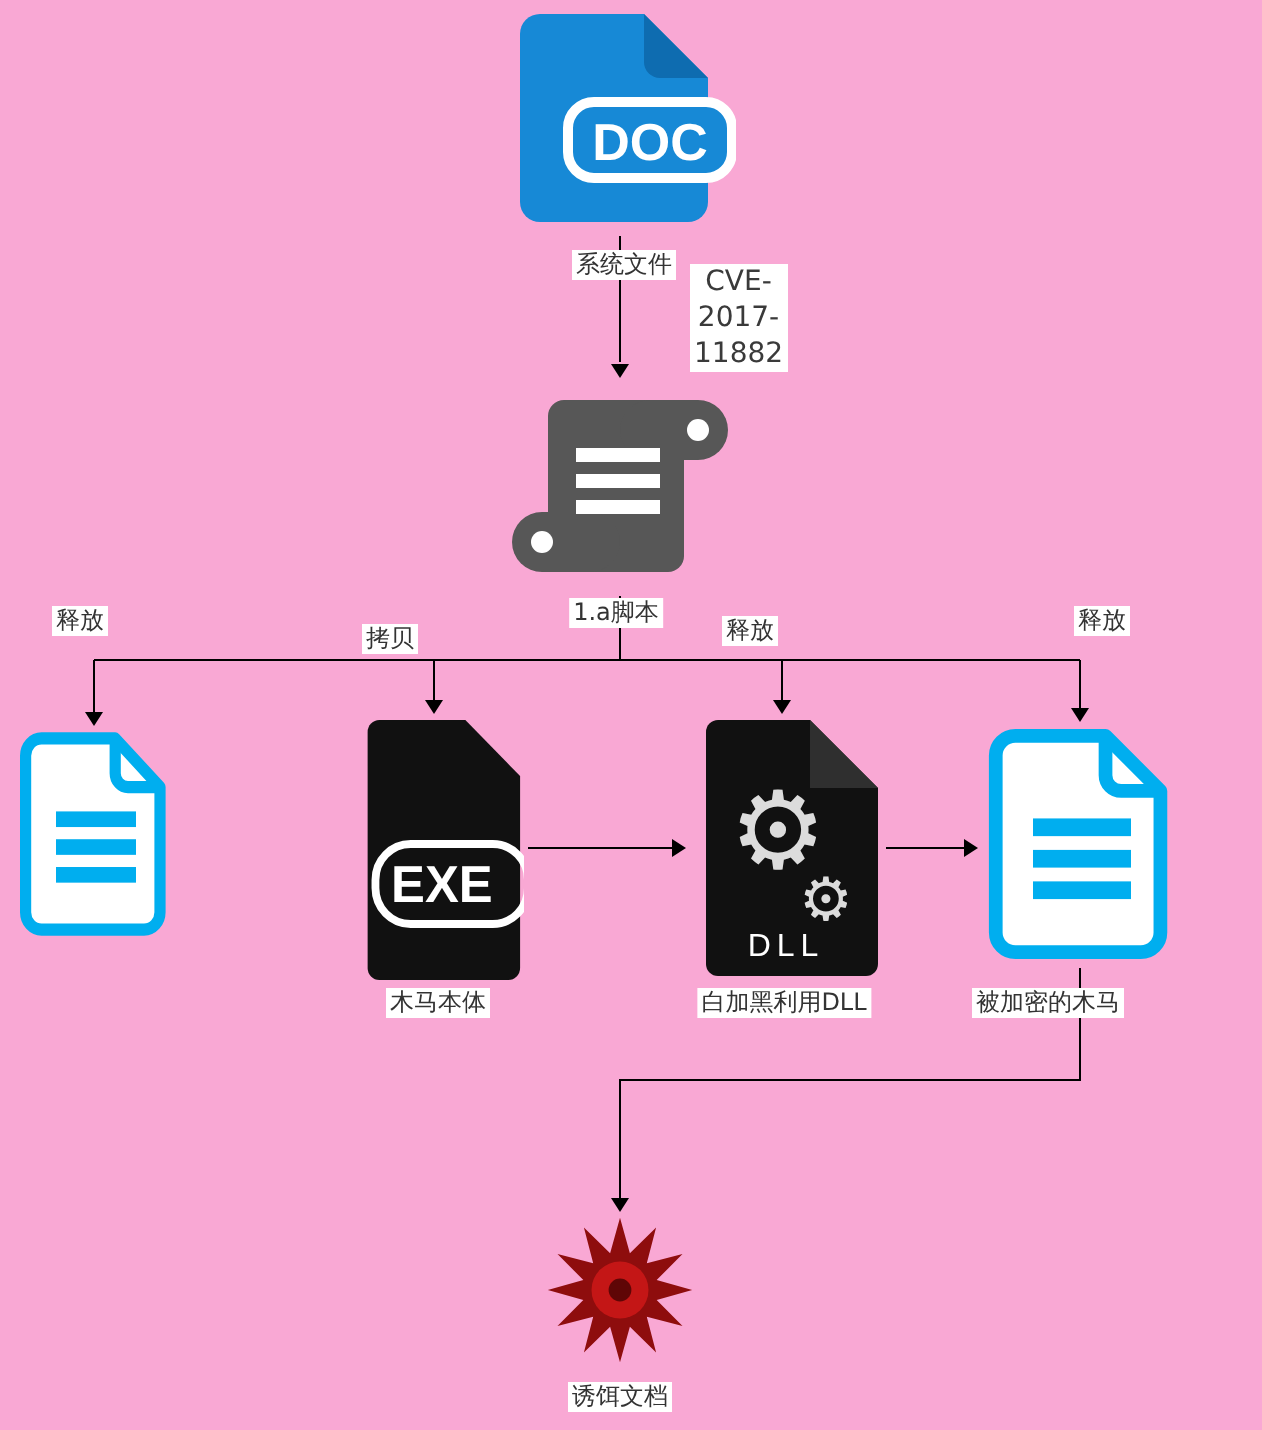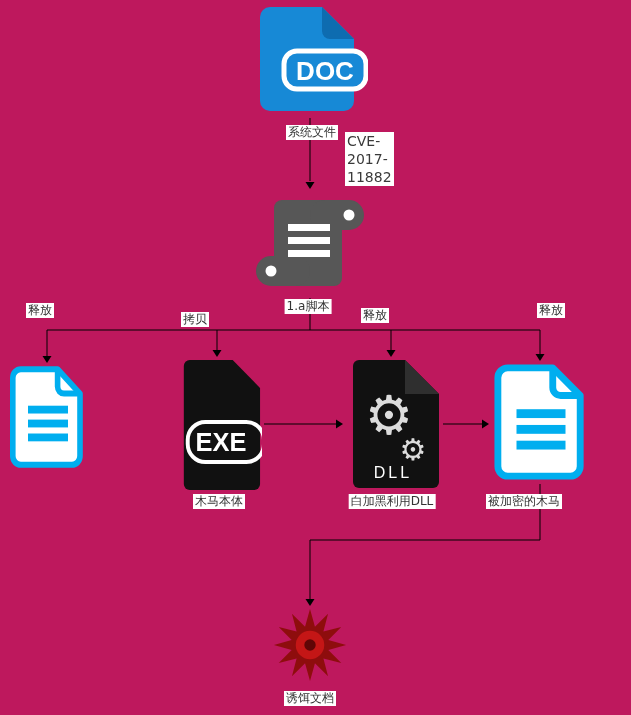--- a/index.html
+++ b/index.html
@@ -1,30 +1,30 @@
 <!DOCTYPE html>
 <html><head>
 <meta charset="utf-8">
 <style>
   *{box-sizing:border-box}
   html,body{margin:0;padding:0;background:#fff;font-family:"DejaVu Sans","Liberation Sans",sans-serif}
-  .canvas{position:relative;width:631px;height:715px;background:#be185d;overflow:hidden}
+  .canvas{position:relative;width:631px;height:715px;background:#f9a8d4;overflow:hidden}
   .overlay{position:absolute;left:0;top:0;z-index:1}
   .icon{position:absolute;z-index:2}
   #decoy{left:256px;top:5px;width:112px;height:108px}
   #script{left:252px;top:188px;width:116px;height:110px}
   #docL{left:8px;top:364px;width:80px;height:106px}
   #exe{left:176px;top:358px;width:86px;height:134px}
   #dll{left:345px;top:358px;width:96px;height:130px}
   #docR{left:492px;top:362px;width:98px;height:120px}
   #virus{left:272px;top:607px;width:76px;height:76px}
   .lbl{position:absolute;z-index:3;font-size:12px;color:#333;background:#fff;
        white-space:nowrap;transform:translateX(-50%);padding:0 2px;line-height:15px}
   .lbl.cve{transform:none;font-size:14px;line-height:18px;white-space:pre-line;
-       color:#3a3a3a;text-align:left}
+       color:#3a3a3a;text-align:center}
   text{font-family:"Liberation Sans","DejaVu Sans",sans-serif}
 </style>
 </head>
 <body>
 
 <div class="canvas">
 
   <svg class="overlay" width="631" height="715" viewBox="0 0 631 715">
     <g stroke="#000" stroke-width="1" fill="none">
       <path d="M310 118 V181"></path>

